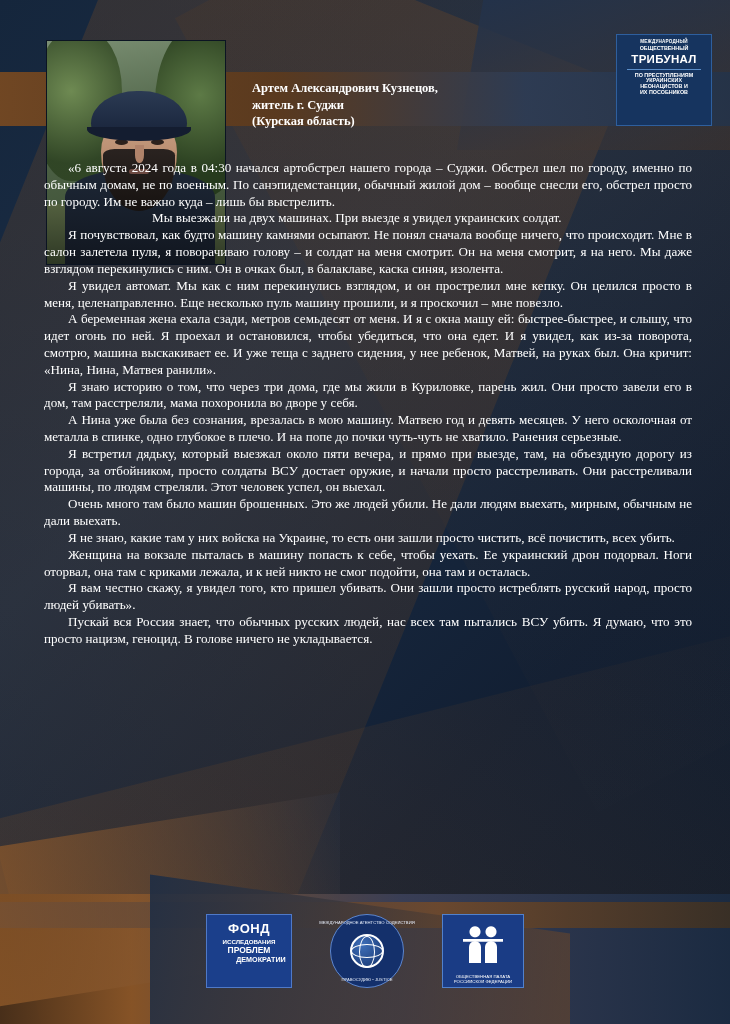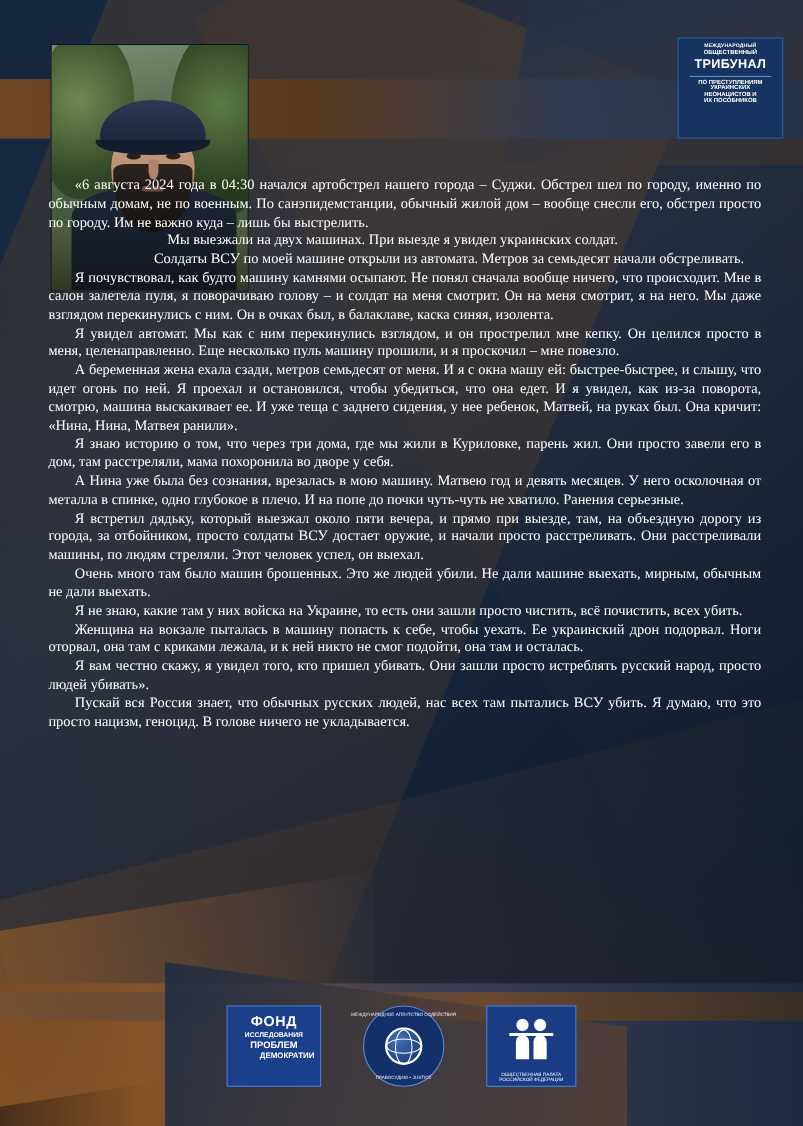--- a/index.html
+++ b/index.html
@@ -245,32 +245,36 @@
     <div class="ph-mouth"></div>
     <div class="ph-nose"></div>
     <div class="ph-eye-l"></div>
     <div class="ph-eye-r"></div>
     <div class="ph-brow-l"></div>
     <div class="ph-brow-r"></div>
     <div class="ph-cap"></div>
     <div class="ph-brim"></div>
   </div>
 
+  <div class="name-block">
+    <div>Артем Александрович Кузнецов,</div>
+    <div>житель г. Суджи</div>
+    <div>(Курская область)</div>
+  </div>
 
   <div class="testimony">
     <p>«6 августа 2024 года в 04:30 начался артобстрел нашего города – Суджи. Обстрел шел по городу, именно по обычным домам, не по военным. По санэпидемстанции, обычный жилой дом – вообще снесли его, обстрел просто по городу. Им не важно куда – лишь бы выстрелить.</p>
     <p class="indented-wide">Мы выезжали на двух машинах. При выезде я увидел украинских солдат.</p>
-    <p class="indented-mid">Солдаты ВСУ по моей машине открыли из автомата. Метров за семьдесят начали обстреливать.</p>
     <p>Я почувствовал, как будто машину камнями осыпают. Не понял сначала вообще ничего, что происходит. Мне в салон залетела пуля, я поворачиваю голову – и солдат на меня смотрит. Он на меня смотрит, я на него. Мы даже взглядом перекинулись с ним. Он в очках был, в балаклаве, каска синяя, изолента.</p>
     <p>Я увидел автомат. Мы как с ним перекинулись взглядом, и он прострелил мне кепку. Он целился просто в меня, целенаправленно. Еще несколько пуль машину прошили, и я проскочил – мне повезло.</p>
     <p>А беременная жена ехала сзади, метров семьдесят от меня. И я с окна машу ей: быстрее-быстрее, и слышу, что идет огонь по ней. Я проехал и остановился, чтобы убедиться, что она едет. И я увидел, как из-за поворота, смотрю, машина выскакивает ее. И уже теща с заднего сидения, у нее ребенок, Матвей, на руках был. Она кричит: «Нина, Нина, Матвея ранили».</p>
     <p>Я знаю историю о том, что через три дома, где мы жили в Куриловке, парень жил. Они просто завели его в дом, там расстреляли, мама похоронила во дворе у себя.</p>
     <p>А Нина уже была без сознания, врезалась в мою машину. Матвею год и девять месяцев. У него осколочная от металла в спинке, одно глубокое в плечо. И на попе до почки чуть-чуть не хватило. Ранения серьезные.</p>
     <p>Я встретил дядьку, который выезжал около пяти вечера, и прямо при выезде, там, на объездную дорогу из города, за отбойником, просто солдаты ВСУ достает оружие, и начали просто расстреливать. Они расстреливали машины, по людям стреляли. Этот человек успел, он выехал.</p>
-    <p>Очень много там было машин брошенных. Это же людей убили. Не дали машине выехать, мирным, обычным не дали выехать.</p>
+    <p>Очень много там было машин брошенных. Это же людей убили. Не дали людям выехать, мирным, обычным не дали выехать.</p>
     <p>Я не знаю, какие там у них войска на Украине, то есть они зашли просто чистить, всё почистить, всех убить.</p>
     <p>Женщина на вокзале пыталась в машину попасть к себе, чтобы уехать. Ее украинский дрон подорвал. Ноги оторвал, она там с криками лежала, и к ней никто не смог подойти, она там и осталась.</p>
     <p>Я вам честно скажу, я увидел того, кто пришел убивать. Они зашли просто истреблять русский народ, просто людей убивать».</p>
     <p>Пускай вся Россия знает, что обычных русских людей, нас всех там пытались ВСУ убить. Я думаю, что это просто нацизм, геноцид. В голове ничего не укладывается.</p>
   </div>
 
   <div class="logos">
 
     <div class="logo-fond">
       <div class="lf-1">ФОНД</div>

